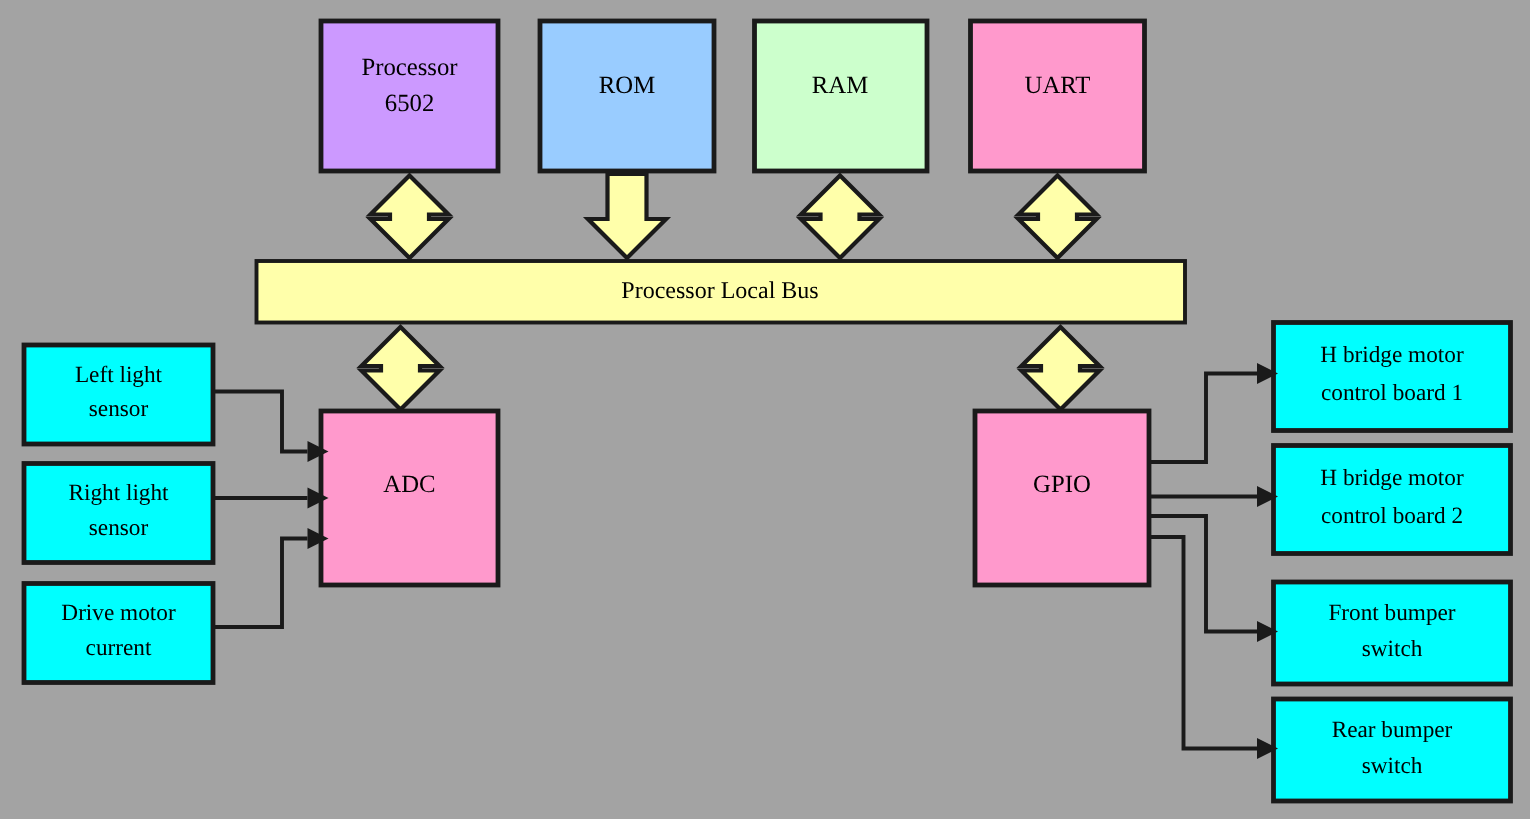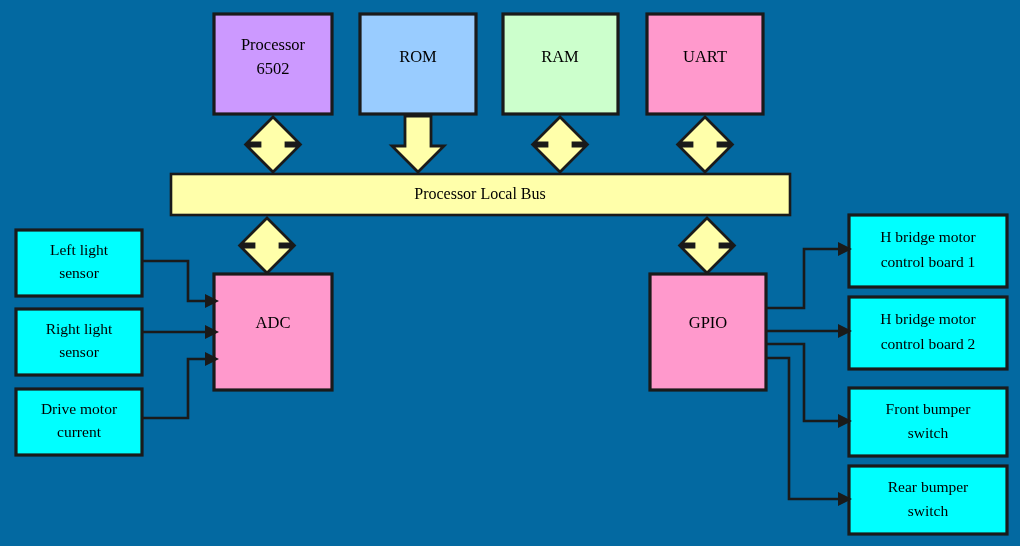--- a/index.html
+++ b/index.html
@@ -4,21 +4,21 @@
 <style>
   html, body {
     margin: 0;
     padding: 0;
     background: #ffffff;
   }
   #diagram-root {
     position: relative;
     width: 1020px;
     height: 546px;
-    background: #0369a1;
+    background: #a3a3a3;
     overflow: hidden;
     font-family: "Liberation Serif", "DejaVu Serif", serif;
   }
   svg#diagram-svg {
     position: absolute;
     left: 0;
     top: 0;
     width: 1020px;
     height: 546px;
   }

